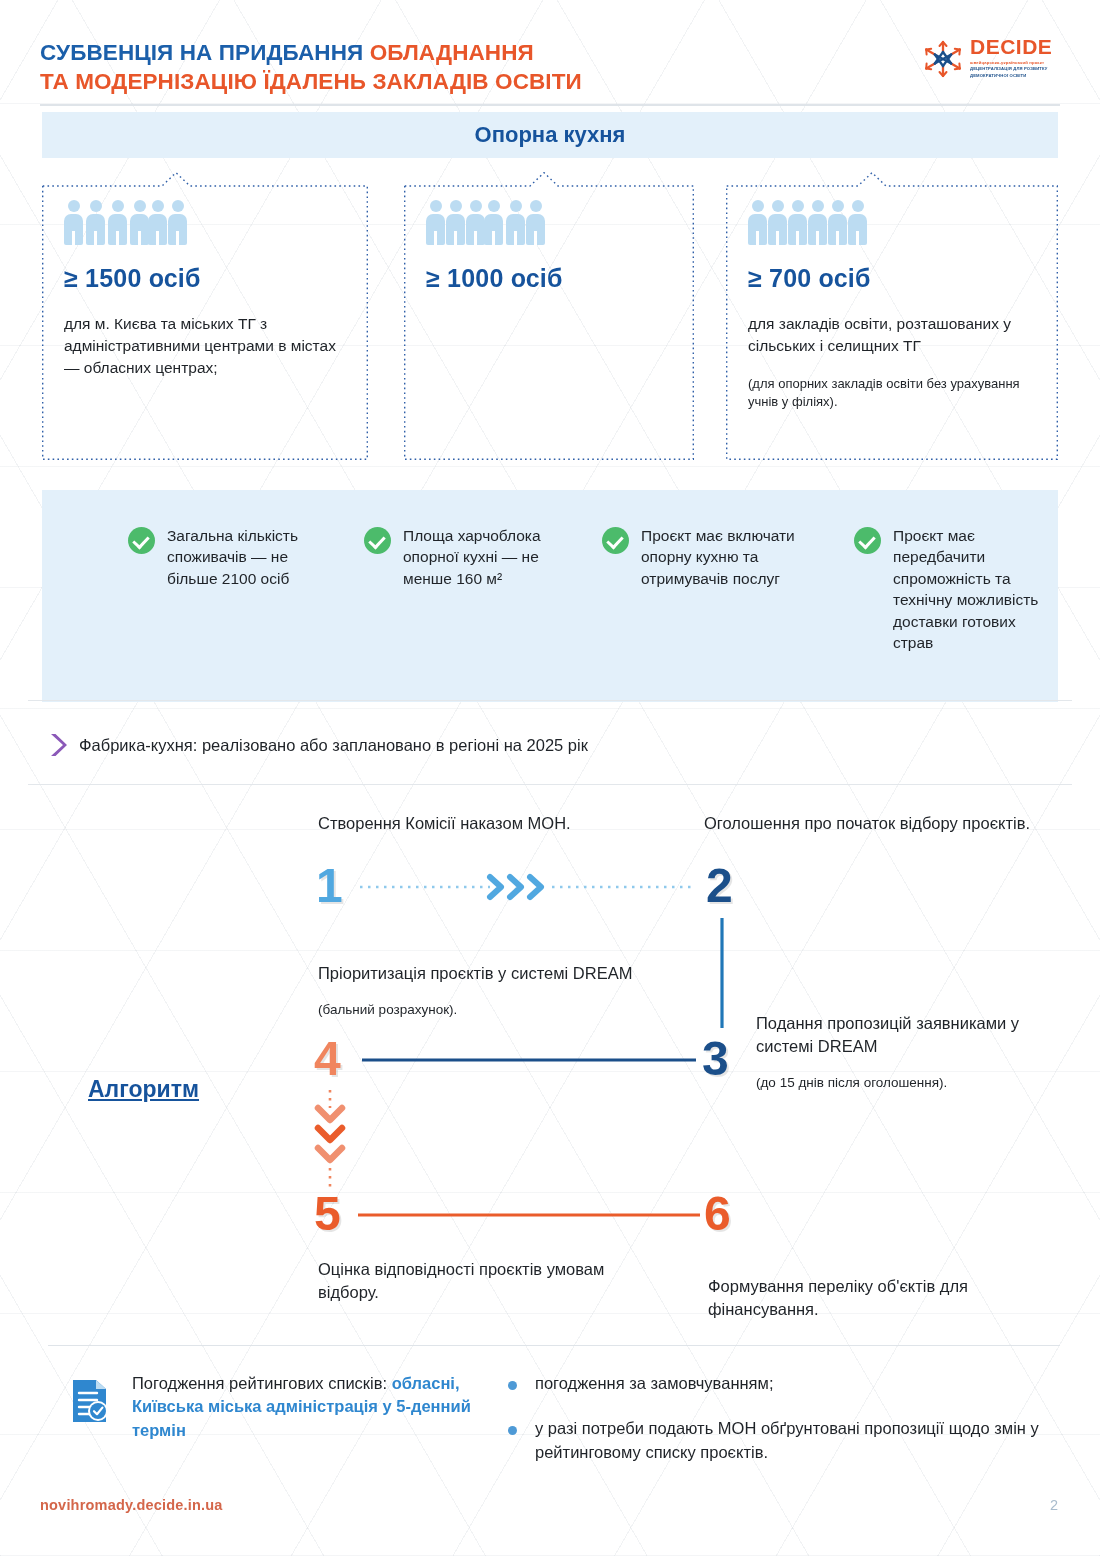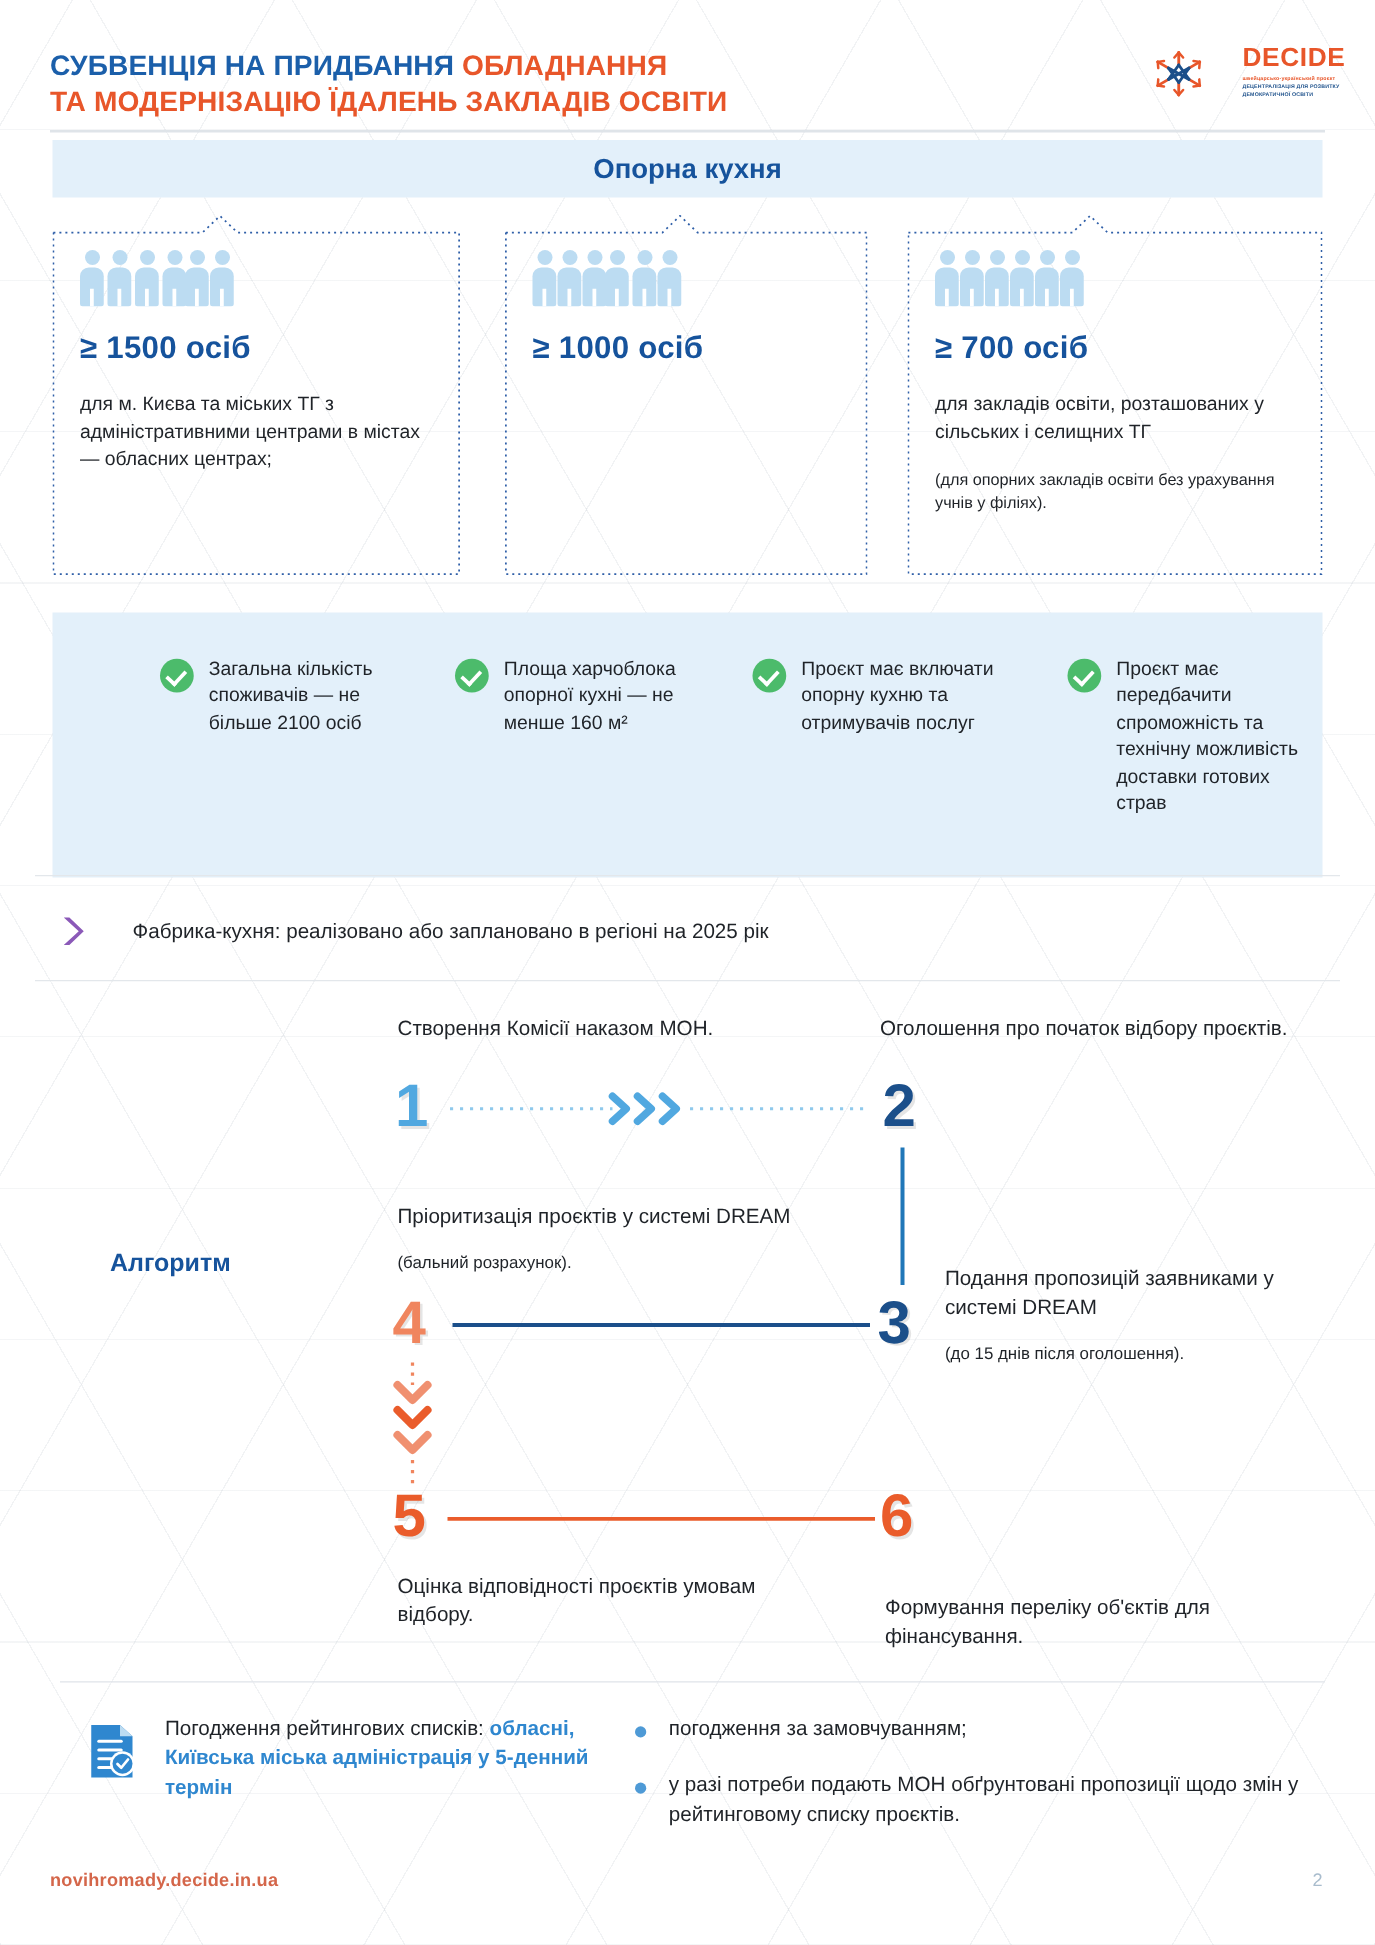--- a/index.html
+++ b/index.html
@@ -28,21 +28,21 @@
   .title{
     font-size:22.5px;font-weight:bold;line-height:1.30;
     letter-spacing:.1px;color:#1b5faa;
   }
   .title .accent{color:#e8562a;}
   .hrule{position:absolute;left:40px;top:104px;width:1020px;height:2px;background:#dfe4e9;}
 
   
   .logo{position:absolute;right:38px;top:36px;width:140px;height:46px;}
   .logo-mark{position:absolute;left:0;top:2px;width:42px;height:42px;}
-  .logo-text{position:absolute;left:48px;top:0px;margin-left:24px;}
+  .logo-text{position:absolute;left:48px;top:0px;}
   .logo-word{font-size:21px;font-weight:bold;letter-spacing:.5px;color:#e8562a;line-height:1;}
   .logo-sub{font-size:4.2px;font-weight:bold;color:#1b4f8a;line-height:1.5;margin-top:3px;letter-spacing:.15px;}
   .logo-sub .l1{color:#e8562a;}
 
   
   .banner{
     position:absolute;left:42px;top:112px;width:1016px;height:46px;
     background:#e3f0fa;display:flex;align-items:center;justify-content:center;
   }
   .banner-text{font-size:22px;font-weight:bold;color:#16539c;}
@@ -98,31 +98,31 @@
     content:"";position:absolute;left:7.5px;top:6px;width:7px;height:12px;
     border:solid #fff;border-width:0 3px 3px 0;transform:rotate(43deg);
   }
   .check-text{font-size:15.5px;line-height:1.38;color:#1f2328;max-width:175px;}
   .ci1{left:86px;}
   .ci2{left:322px;}
   .ci3{left:560px;}
   .ci4{left:812px;}
 
   
-  .factory{position:absolute;left:48px;top:722px;width:1012px;height:46px;display:flex;align-items:center;gap:38px;}
+  .factory{position:absolute;left:48px;top:722px;width:1012px;height:46px;display:flex;align-items:center;gap:11px;}
   .chev-purple{width:20px;height:26px;flex:0 0 auto;}
   .factory-text{font-size:16.5px;color:#1f2328;}
   .factory-rule-top{position:absolute;left:28px;top:700px;width:1044px;height:1px;background:#e3e7eb;}
   .factory-rule-bot{position:absolute;left:28px;top:784px;width:1044px;height:1px;background:#e3e7eb;}
 
   
   .algo{position:absolute;left:0;top:790px;width:1100px;height:560px;}
   .algo-label{
-    position:absolute;left:88px;top:1000px;
-    font-size:20px;font-weight:bold;color:#16539c;
+    position:absolute;left:88px;top:1076px;
+    font-size:23px;font-weight:bold;color:#16539c;text-decoration:underline;
   }
   .step-num{
     position:absolute;font-size:48px;font-weight:bold;line-height:1;
     text-shadow:2px 2px 0 rgba(0,0,0,.10);
   }
   .n-lblue{color:#51a8e0;}
   .n-dblue{color:#1b4f8a;}
   .n-orange{color:#ea5c2b;}
   .n-salmon{color:#f0855e;}
 

